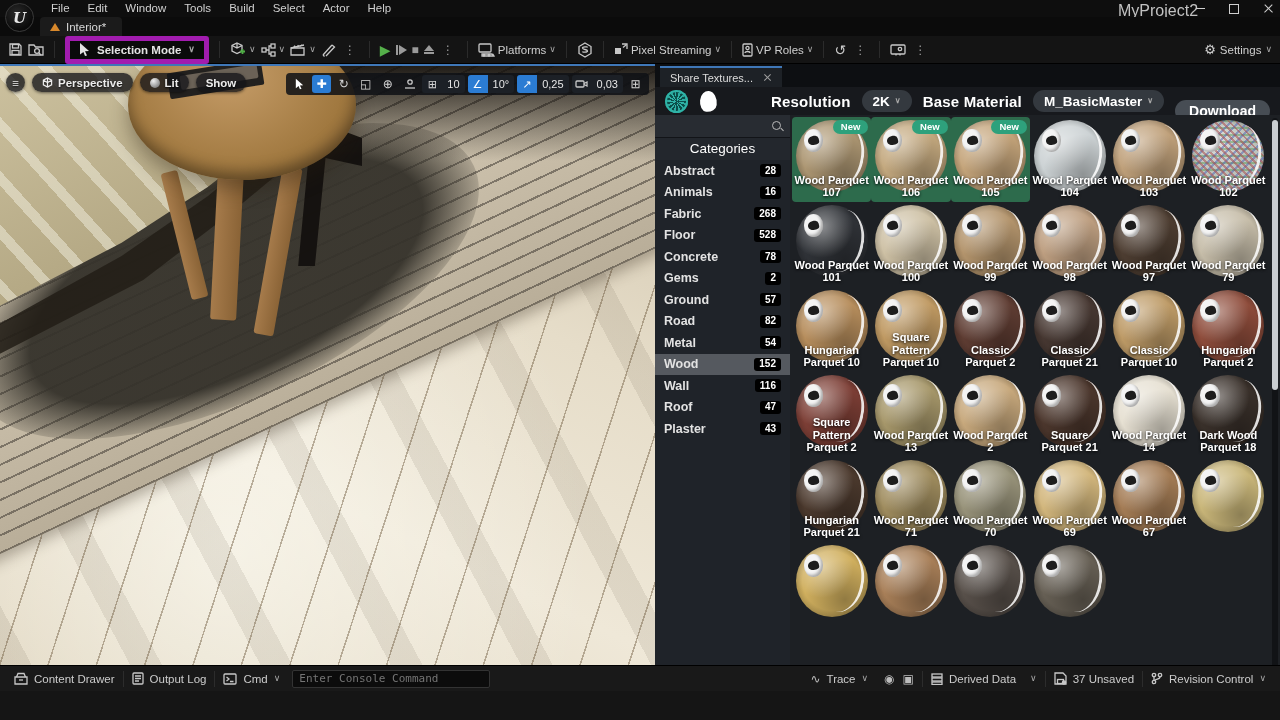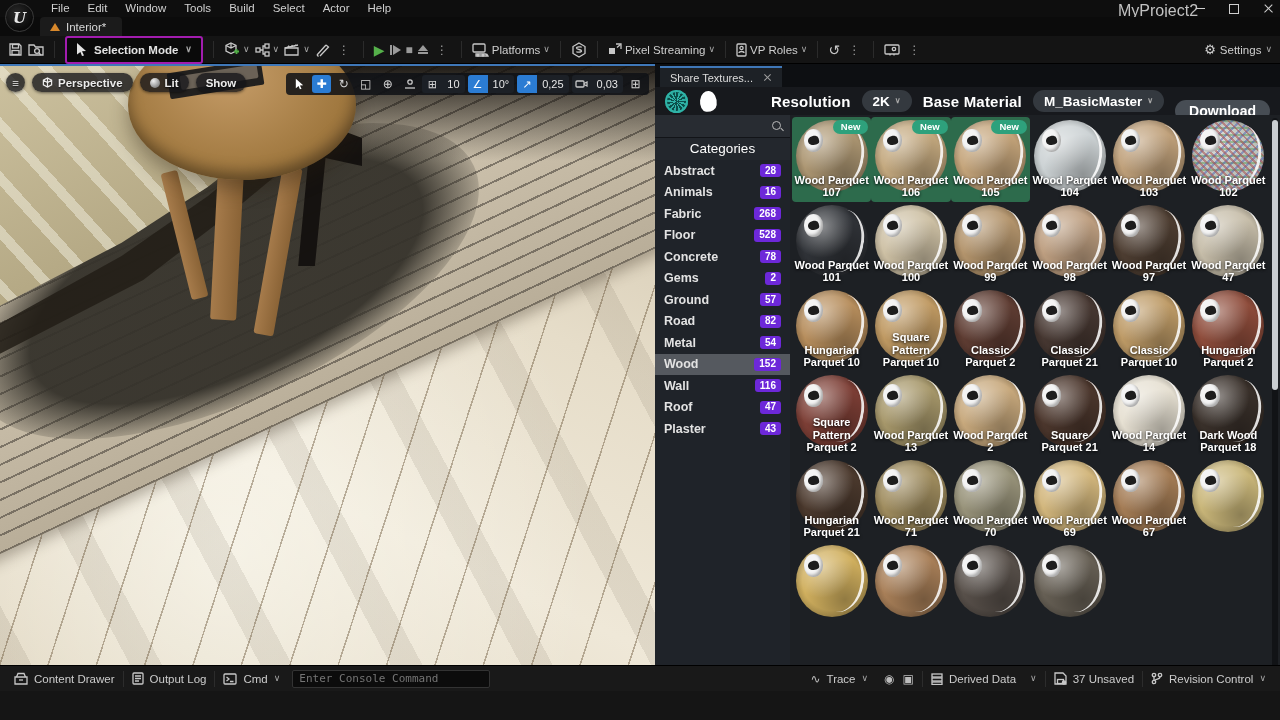--- a/index.html
+++ b/index.html
@@ -31,21 +31,21 @@
   .level-icon { width:0; height:0; border-left:5px solid transparent; border-right:5px solid transparent;
     border-bottom:8px solid #d8882b; }
   
   .toolbar { position:absolute; left:0; top:36px; width:1280px; height:28px; background:#141414;
     border-bottom:1px solid #000; display:flex; align-items:center; padding:0 8px; gap:5px; }
   .tb-sep { width:1px; height:17px; background:#2b2b2b; margin:0 5px; }
   .tbi { display:flex; align-items:center; gap:3px; color:#c8c8c8; }
   .tbi svg { display:block; }
   .chev { font-size:9px; color:#a8a8a8; line-height:1; }
   .dots { font-size:12px; color:#9a9a9a; padding:0 3px; }
-  .sel-mode { display:flex; align-items:center; gap:7px; background:#0a0a0a; border:2px solid #a21caf;
+  .sel-mode { display:flex; align-items:center; gap:7px; background:#0a0a0a; border:5px solid #a21caf;
     border-radius:3px; height:28px; padding:0 9px; font-size:11.5px; font-weight:bold; color:#e3e3e3; }
   .play { color:#55b04a; font-size:14px; line-height:1; }
   .step { display:flex; align-items:center; gap:1px; color:#9a9a9a; }
   .step .bar { width:2px; height:10px; background:#9a9a9a; }
   .step .tri { width:0; height:0; border-top:5px solid transparent; border-bottom:5px solid transparent; border-left:8px solid #9a9a9a; }
   .stop { font-size:12px; color:#9a9a9a; line-height:1; }
   .eject { display:flex; flex-direction:column; align-items:center; gap:1.5px; }
   .eject .tri { width:0; height:0; border-left:5px solid transparent; border-right:5px solid transparent; border-bottom:6px solid #9a9a9a; }
   .eject .bar { width:10px; height:2px; background:#9a9a9a; }
   .tb-label { font-size:11.5px; color:#cfcfcf; }
@@ -137,21 +137,21 @@
   .mag { position:relative; width:12px; height:12px; }
   .mag::before { content:""; position:absolute; left:1px; top:1px; width:7px; height:7px;
     border:1.4px solid #b9b9b9; border-radius:50%; }
   .mag::after { content:""; position:absolute; left:8.5px; top:8.5px; width:4px; height:1.4px;
     background:#b9b9b9; transform:rotate(45deg); }
   .cats-title { height:22px; flex:none; line-height:22px; text-align:center; font-size:13.5px;
     font-weight:normal; color:#fff; background:#23272d; }
   .cat-row { height:21.5px; flex:none; display:flex; align-items:center; padding:0 9px; }
   .cat-row.selected { background:#55595f; }
   .cat-label { font-size:12.5px; font-weight:bold; color:#e2e2e2; }
-  .cat-count { margin-left:auto; background:#6d28d9; border-radius:3px; font-size:10px; font-weight:bold;
+  .cat-count { margin-left:auto; background:#000000; border-radius:3px; font-size:10px; font-weight:bold;
     color:#fff; padding:1.5px 5px; line-height:1; }
   .grid-wrap { flex:1; position:relative; background:#1d2024; overflow:hidden; }
   .grid { display:grid; grid-template-columns:repeat(6, 1fr); grid-auto-rows:85px;
     padding:2px 12px 0 2px; }
   .card { position:relative; border-radius:4px; }
   .card.new { background:#2d6b4c; }
   .sphere { position:absolute; left:50%; top:3px; width:72px; height:72px; margin-left:-36px; border-radius:50%;
     background-image:
       radial-gradient(circle at 36% 30%, rgba(255,255,255,.45), rgba(255,255,255,0) 46%),
       radial-gradient(circle at 68% 76%, rgba(0,0,0,.30), rgba(0,0,0,0) 55%),
@@ -626,21 +626,21 @@
 
     <div class="t-label">Wood Parquet 97</div>
   </div>
 
   <div class="card">
     <div class="sphere" style="background-color: rgb(198, 189, 169);">
       <span class="crescent"></span>
       <span class="chip"></span>
     </div>
 
-    <div class="t-label">Wood Parquet 47</div>
+    <div class="t-label">Wood Parquet 79</div>
   </div>
 
   <div class="card">
     <div class="sphere" style="background-color: rgb(182, 141, 92);">
       <span class="crescent"></span>
       <span class="chip"></span>
     </div>
 
     <div class="t-label">Hungarian Parquet 10</div>
   </div>

